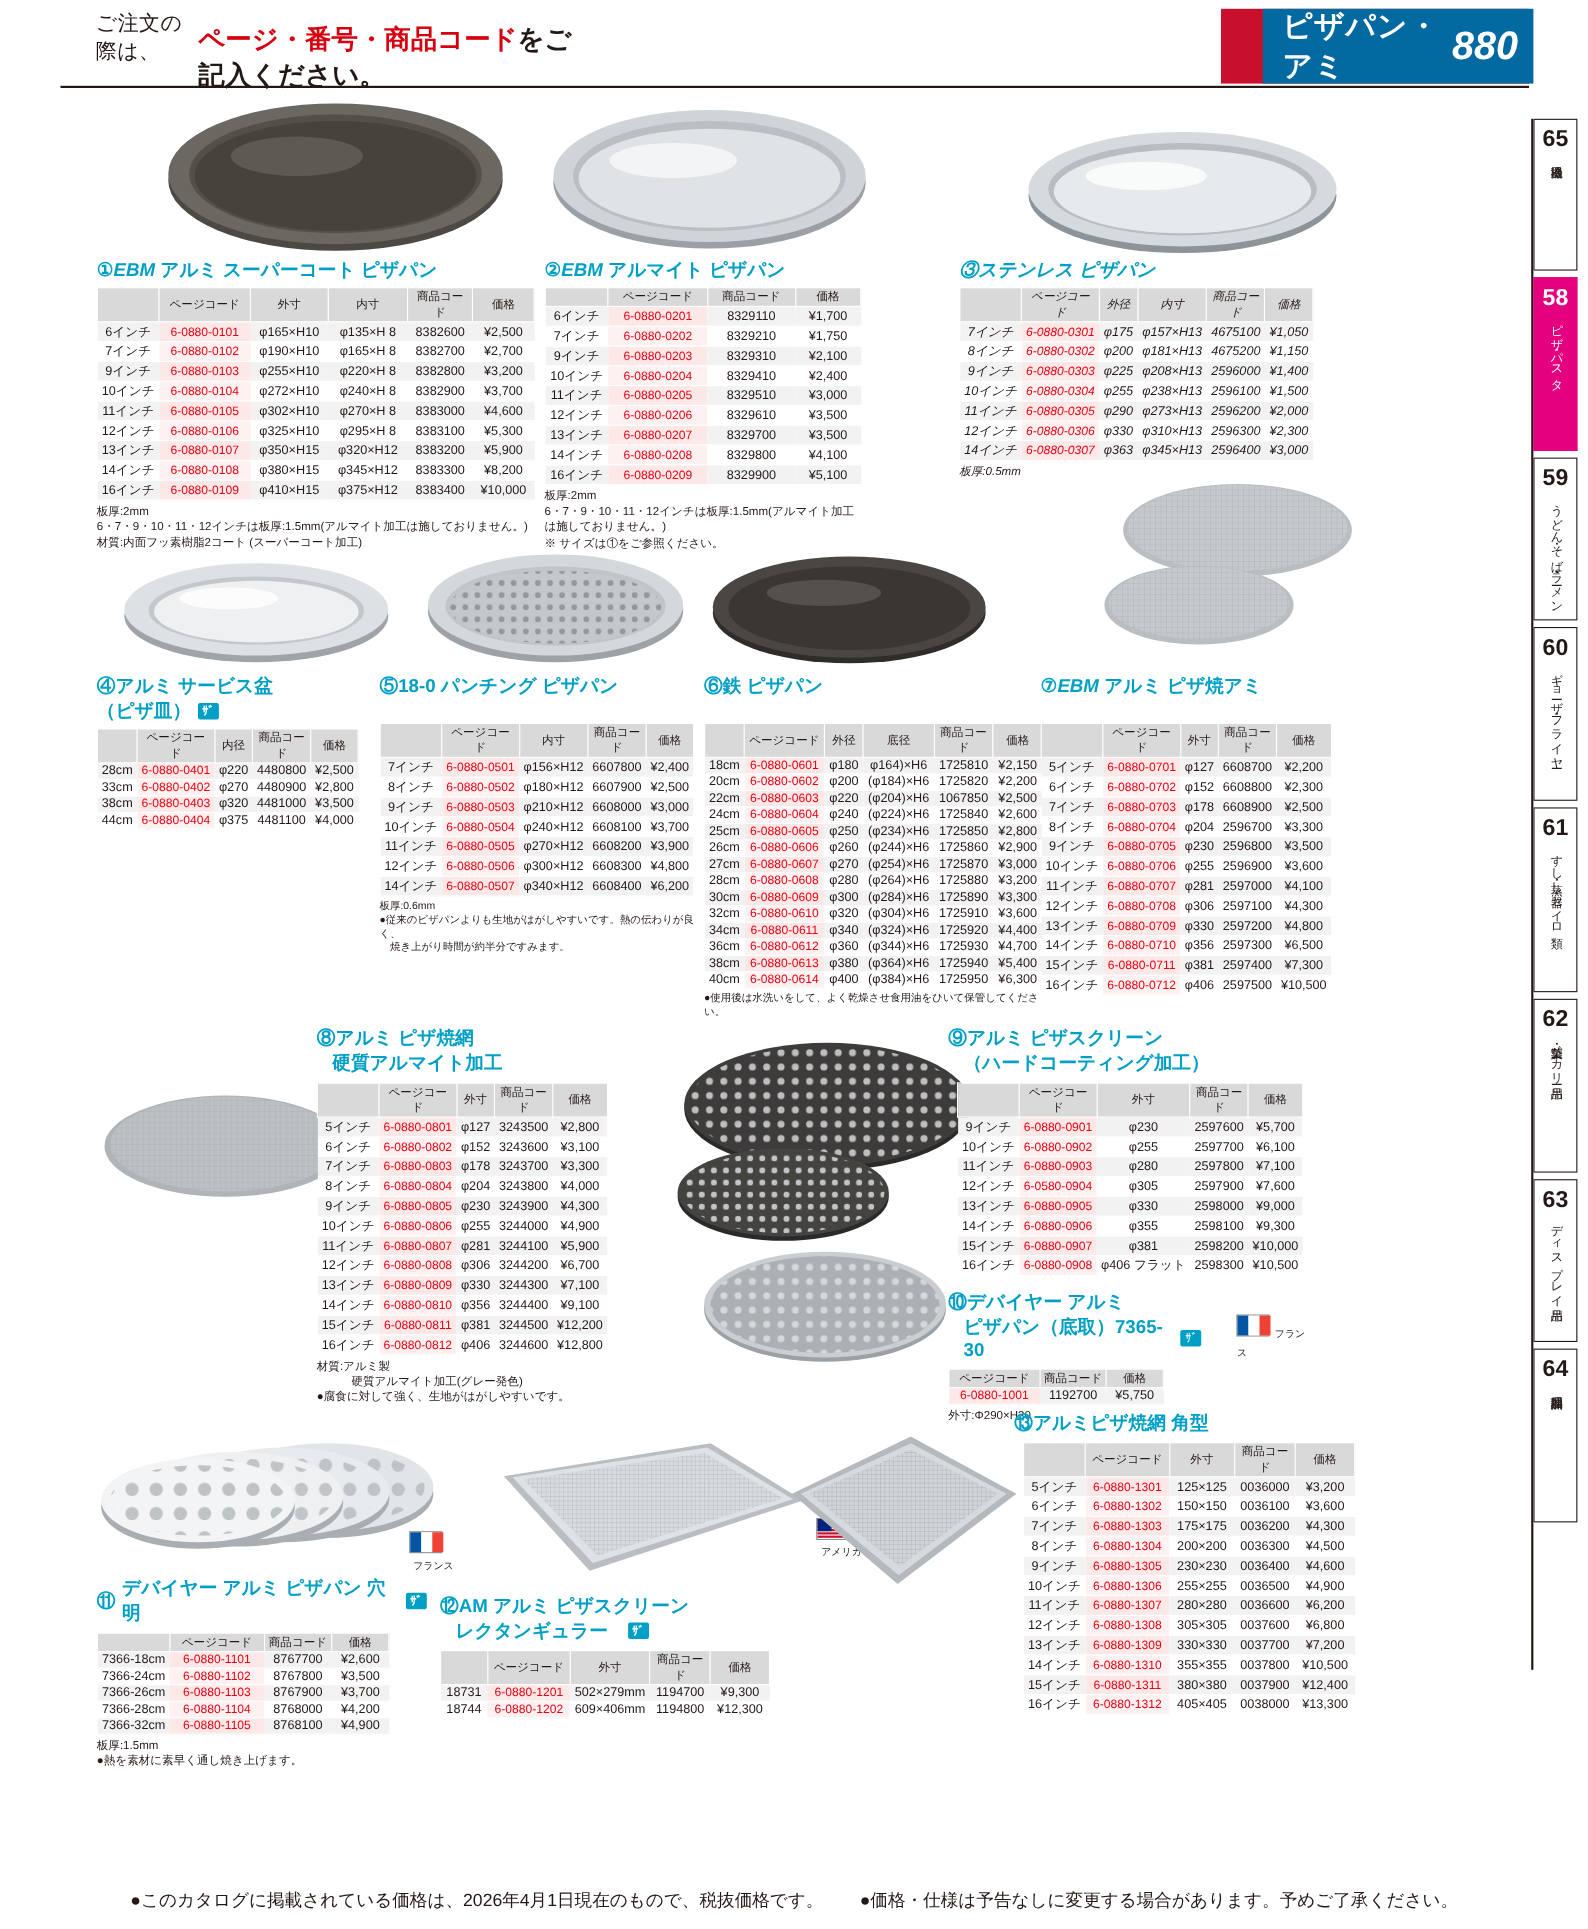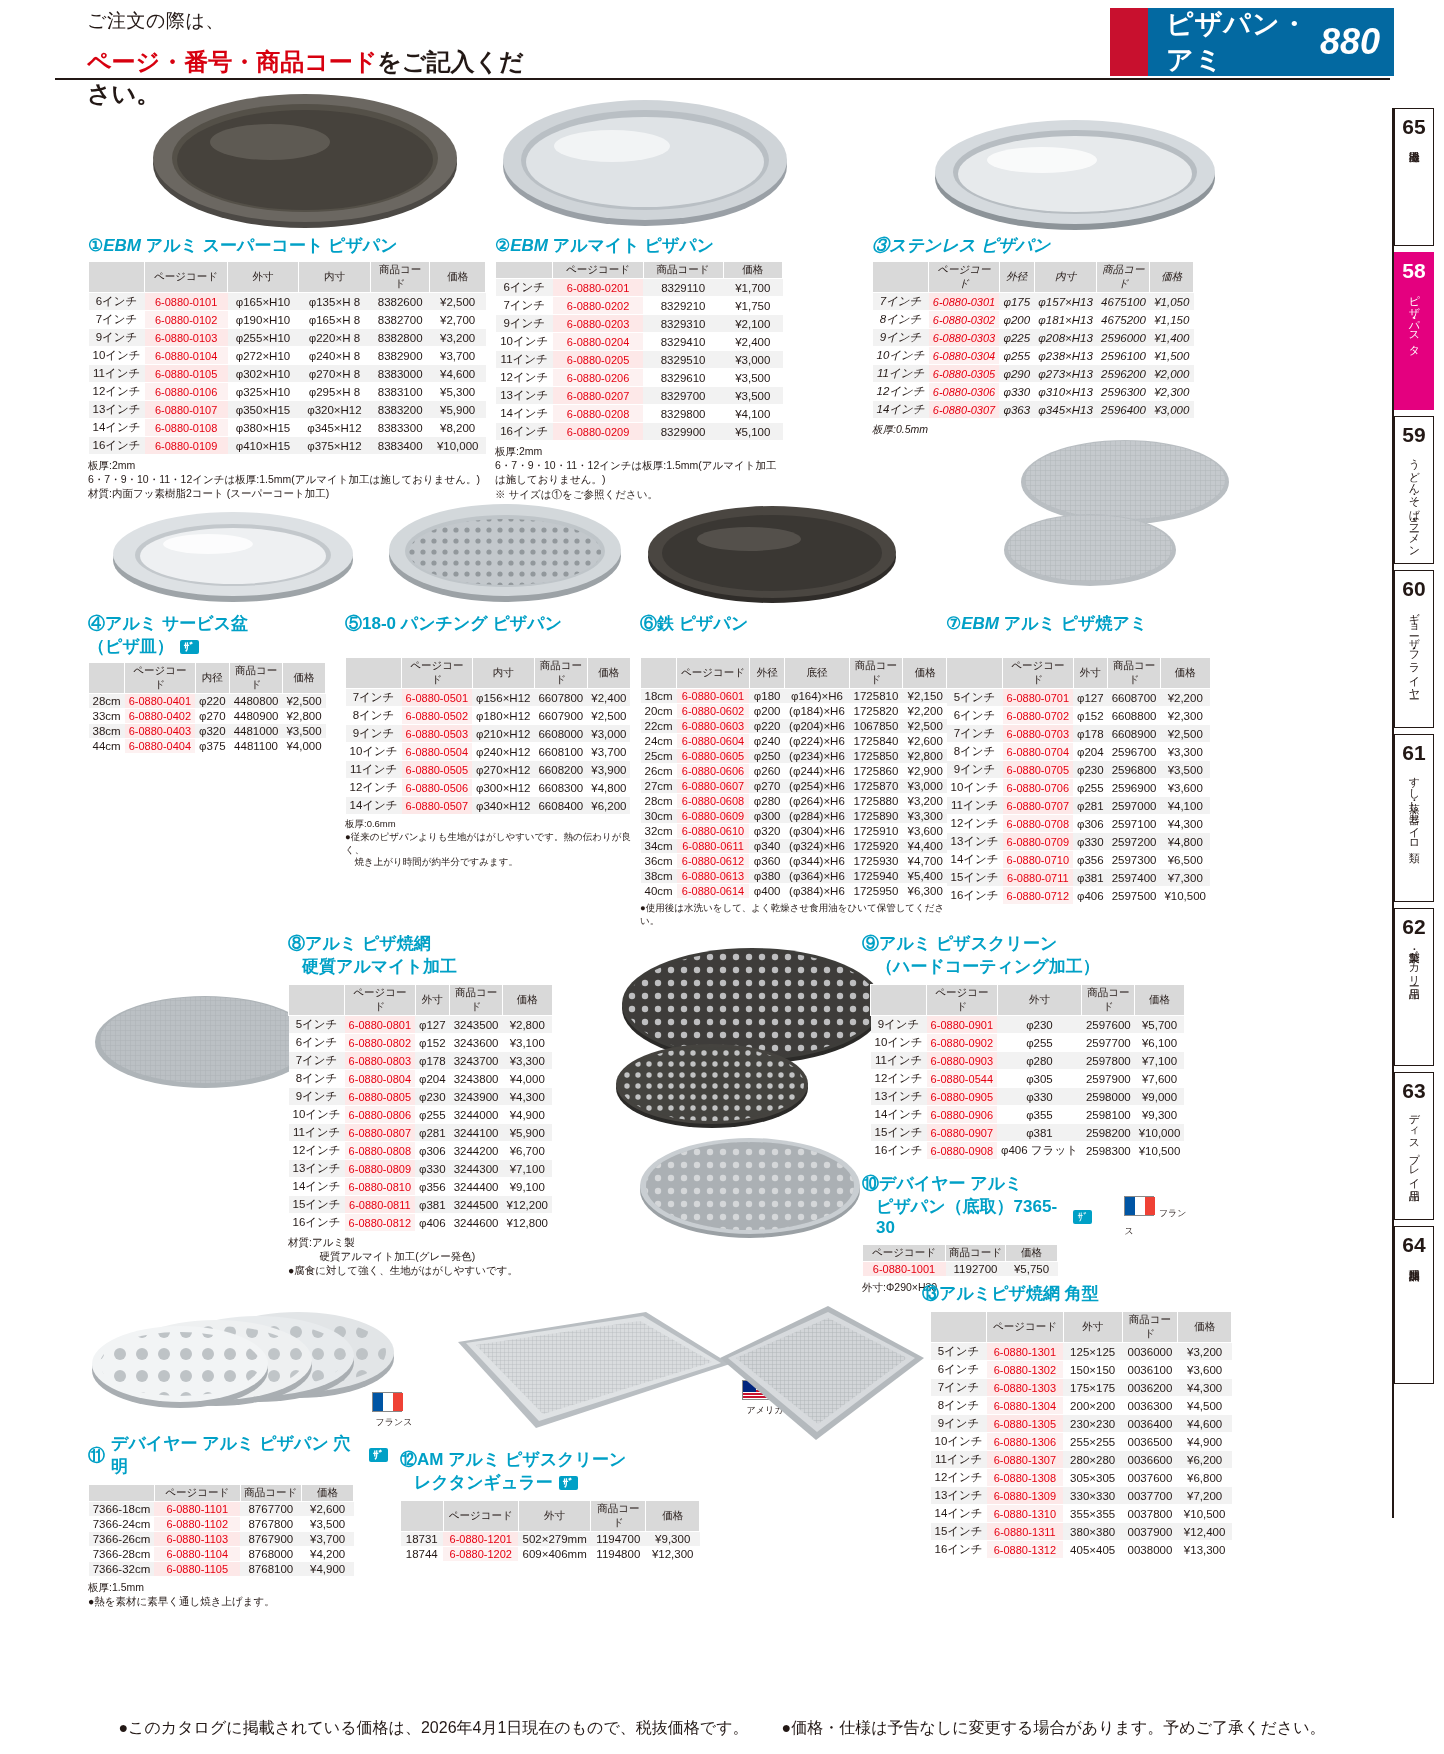--- a/index.html
+++ b/index.html
@@ -12,21 +12,21 @@
     position: relative;
     overflow: hidden;
   }
   .page { position: relative; width: 1444px; height: 1754px; }
 
   
   .header { position: absolute; left: 0; top: 0; width: 1444px; height: 80px; }
   .hdr-left {
     position: absolute; left: 55px; top: 8px; width: 470px; height: 68px;
     background: #ffffff; border-right: 0;
-    display: flex; flex-direction: column; justify-content: flex-start;
+    display: flex; flex-direction: row; justify-content: flex-start;
     padding-left: 32px;
   }
   .hdr-l1 { font-size: 19px; color: #231815; letter-spacing: 0.5px; }
   .hdr-l2 { font-size: 24px; font-weight: bold; color: #231815; margin-top: 12px; }
   .hdr-l2 .red { color: #d7000f; }
   .hdr-right {
     position: absolute; left: 1110px; top: 8px; width: 280px; height: 68px;
     background: #c8102e;
   }
   .hdr-right2 {
@@ -1014,21 +1014,21 @@
           </tr>
           <tr>
             <td class="size">11インチ</td>
             <td class="code">6-0880-0903</td>
             <td>φ280</td>
             <td>2597800</td>
             <td class="price">¥7,100</td>
           </tr>
           <tr>
             <td class="size">12インチ</td>
-            <td class="code">6-0880-0544</td>
+            <td class="code">6-0580-0904</td>
             <td>φ305</td>
             <td>2597900</td>
             <td class="price">¥7,600</td>
           </tr>
           <tr>
             <td class="size">13インチ</td>
             <td class="code">6-0880-0905</td>
             <td>φ330</td>
             <td>2598000</td>
             <td class="price">¥9,000</td>
@@ -1194,21 +1194,21 @@
       <span class="stripe" style="top:0"></span><span class="stripe" style="top:3px"></span><span class="stripe" style="top:6px"></span>
       <span class="stripe" style="top:9px"></span><span class="stripe" style="top:12px"></span><span class="stripe" style="top:15px"></span>
       <span class="canton"></span>
     </span>
     <div class="flagcap">アメリカ</div>
   </div>
   <div class="blk" style="left:400px; top:1448px; width:330px;">
     <div class="title">
       <span>⑫</span><span>AM アルミ ピザスクリーン</span>
     </div>
-    <div class="title" style="display:flex; align-items:center; gap:6px; margin-left:14px;">
+    <div class="title" style="display:flex; align-items:center; gap:18px; margin-left:14px;">
       <span>レクタンギュラー</span>
       <span class="badge">ｻﾞ</span>
     </div>
     <table class="spec" style="margin-top:6px; width:300px;">
       <thead>
           <tr>
         <th style="width:48px"></th>
         <th style="width:86px">ページコード</th>
         <th style="width:72px">外寸</th>
         <th style="width:62px">商品コード</th>

